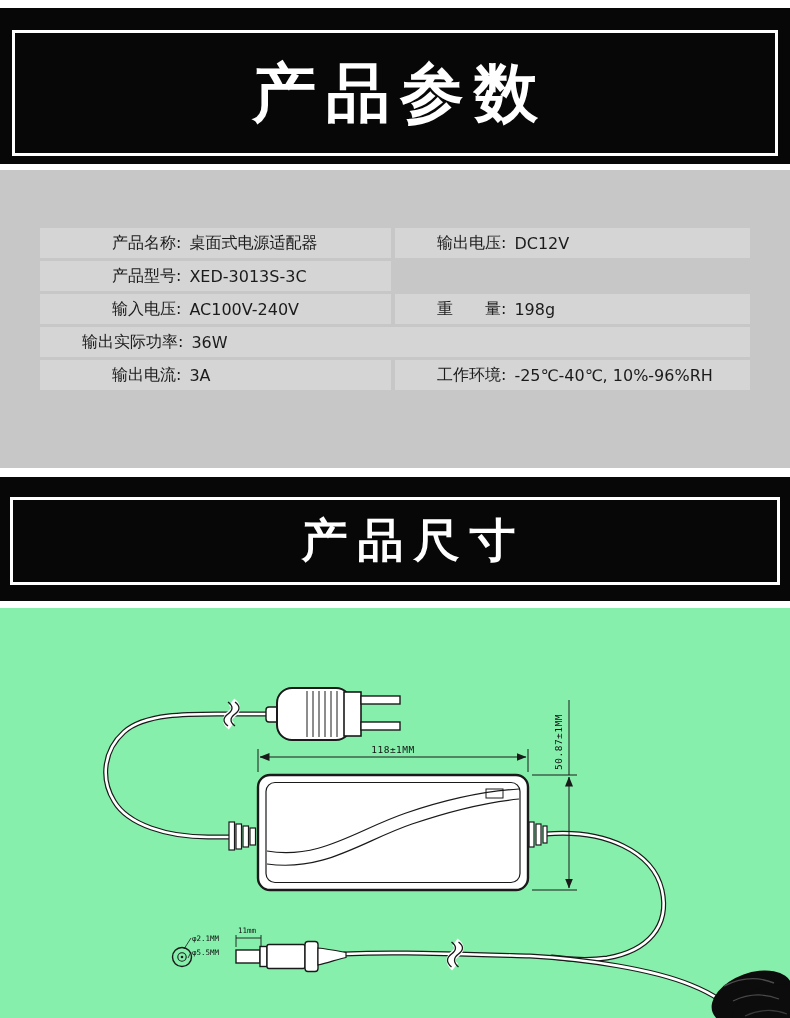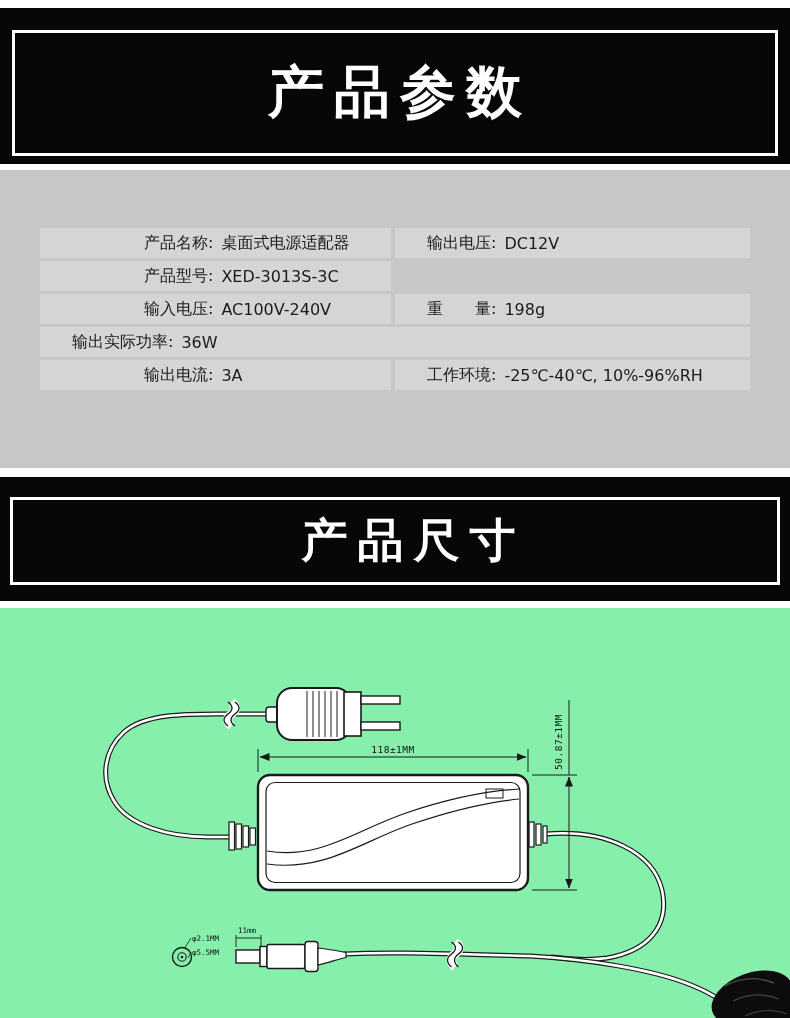--- a/index.html
+++ b/index.html
@@ -8,29 +8,29 @@
     background:#ffffff;
     font-family:"DejaVu Sans","Liberation Sans",sans-serif;
   }
   .banner{position:absolute;left:0;right:0;background:#070707;}
   .banner1{top:8px;height:156px;}
   .banner2{top:477px;height:124px;}
   .banner-frame{position:absolute;border:3px solid #ffffff;display:flex;align-items:center;justify-content:center;}
   .banner1 .banner-frame{left:12px;right:12px;top:22px;bottom:8px;}
   .banner2 .banner-frame{left:10px;right:10px;top:20px;bottom:16px;padding-left:27px;}
   .banner-title{color:#ffffff;font-weight:bold;letter-spacing:10px;padding-left:10px;white-space:nowrap;}
-  .t1{font-size:56px;}
+  .t1{font-size:64px;}
   .t2{font-size:46px;}
 
   .gray-section{position:absolute;top:170px;height:298px;left:0;right:0;background:#c7c7c7;}
   .spec-table{position:absolute;top:58px;left:40px;right:40px;display:flex;flex-direction:column;gap:3px;}
   .spec-row{display:flex;gap:4px;height:30px;}
   .cell{background:#d5d5d5;display:flex;align-items:center;font-size:16px;color:#1b1b1b;white-space:nowrap;overflow:hidden;}
-  .cell-l{width:351px;padding-left:104px;box-sizing:border-box;}
-  .cell-r{flex:1;padding-left:32px;box-sizing:border-box;}
+  .cell-l{width:351px;padding-left:72px;box-sizing:border-box;}
+  .cell-r{flex:1;padding-left:42px;box-sizing:border-box;}
   .lbl{margin-right:8px;}
 
   .drawing{position:absolute;top:608px;left:0;width:790px;height:410px;background:#86efac;}
   .drawing svg{display:block;}
   .wo{stroke:#1a1a1a;stroke-width:5;fill:none;stroke-linecap:round;}
   .wi{stroke:#ffffff;stroke-width:2.6;fill:none;stroke-linecap:round;}
   .dim{font-family:"DejaVu Sans Mono","Liberation Mono",monospace;font-size:9.5px;fill:#111;letter-spacing:0.5px;}
   .dim-sm{font-family:"DejaVu Sans Mono","Liberation Mono",monospace;font-size:7.5px;fill:#111;}
 </style>
 </head>

